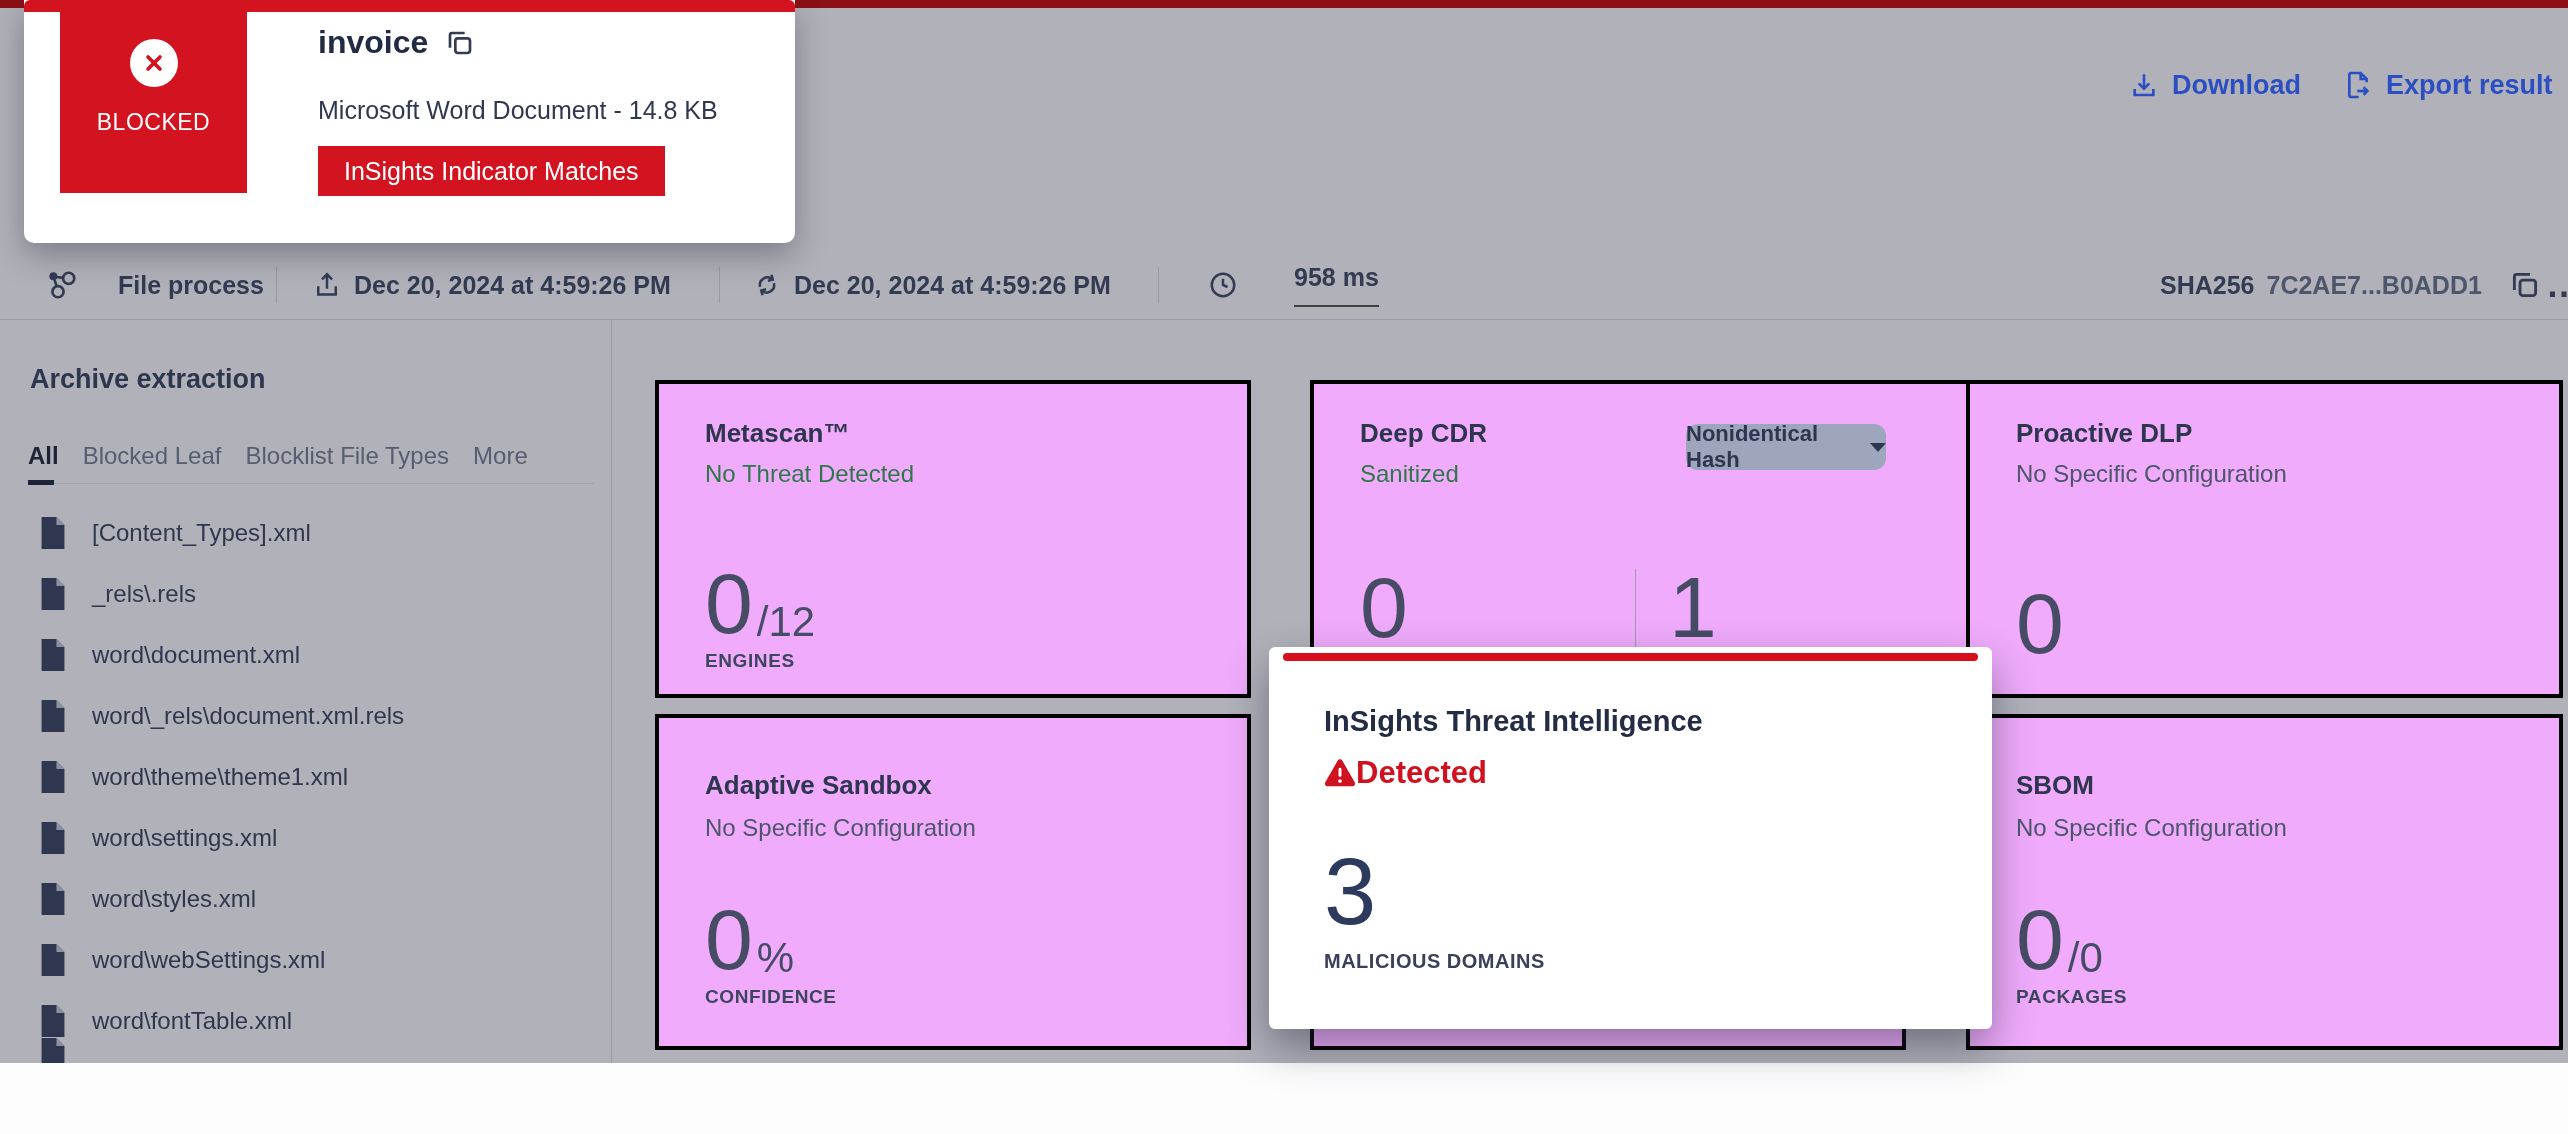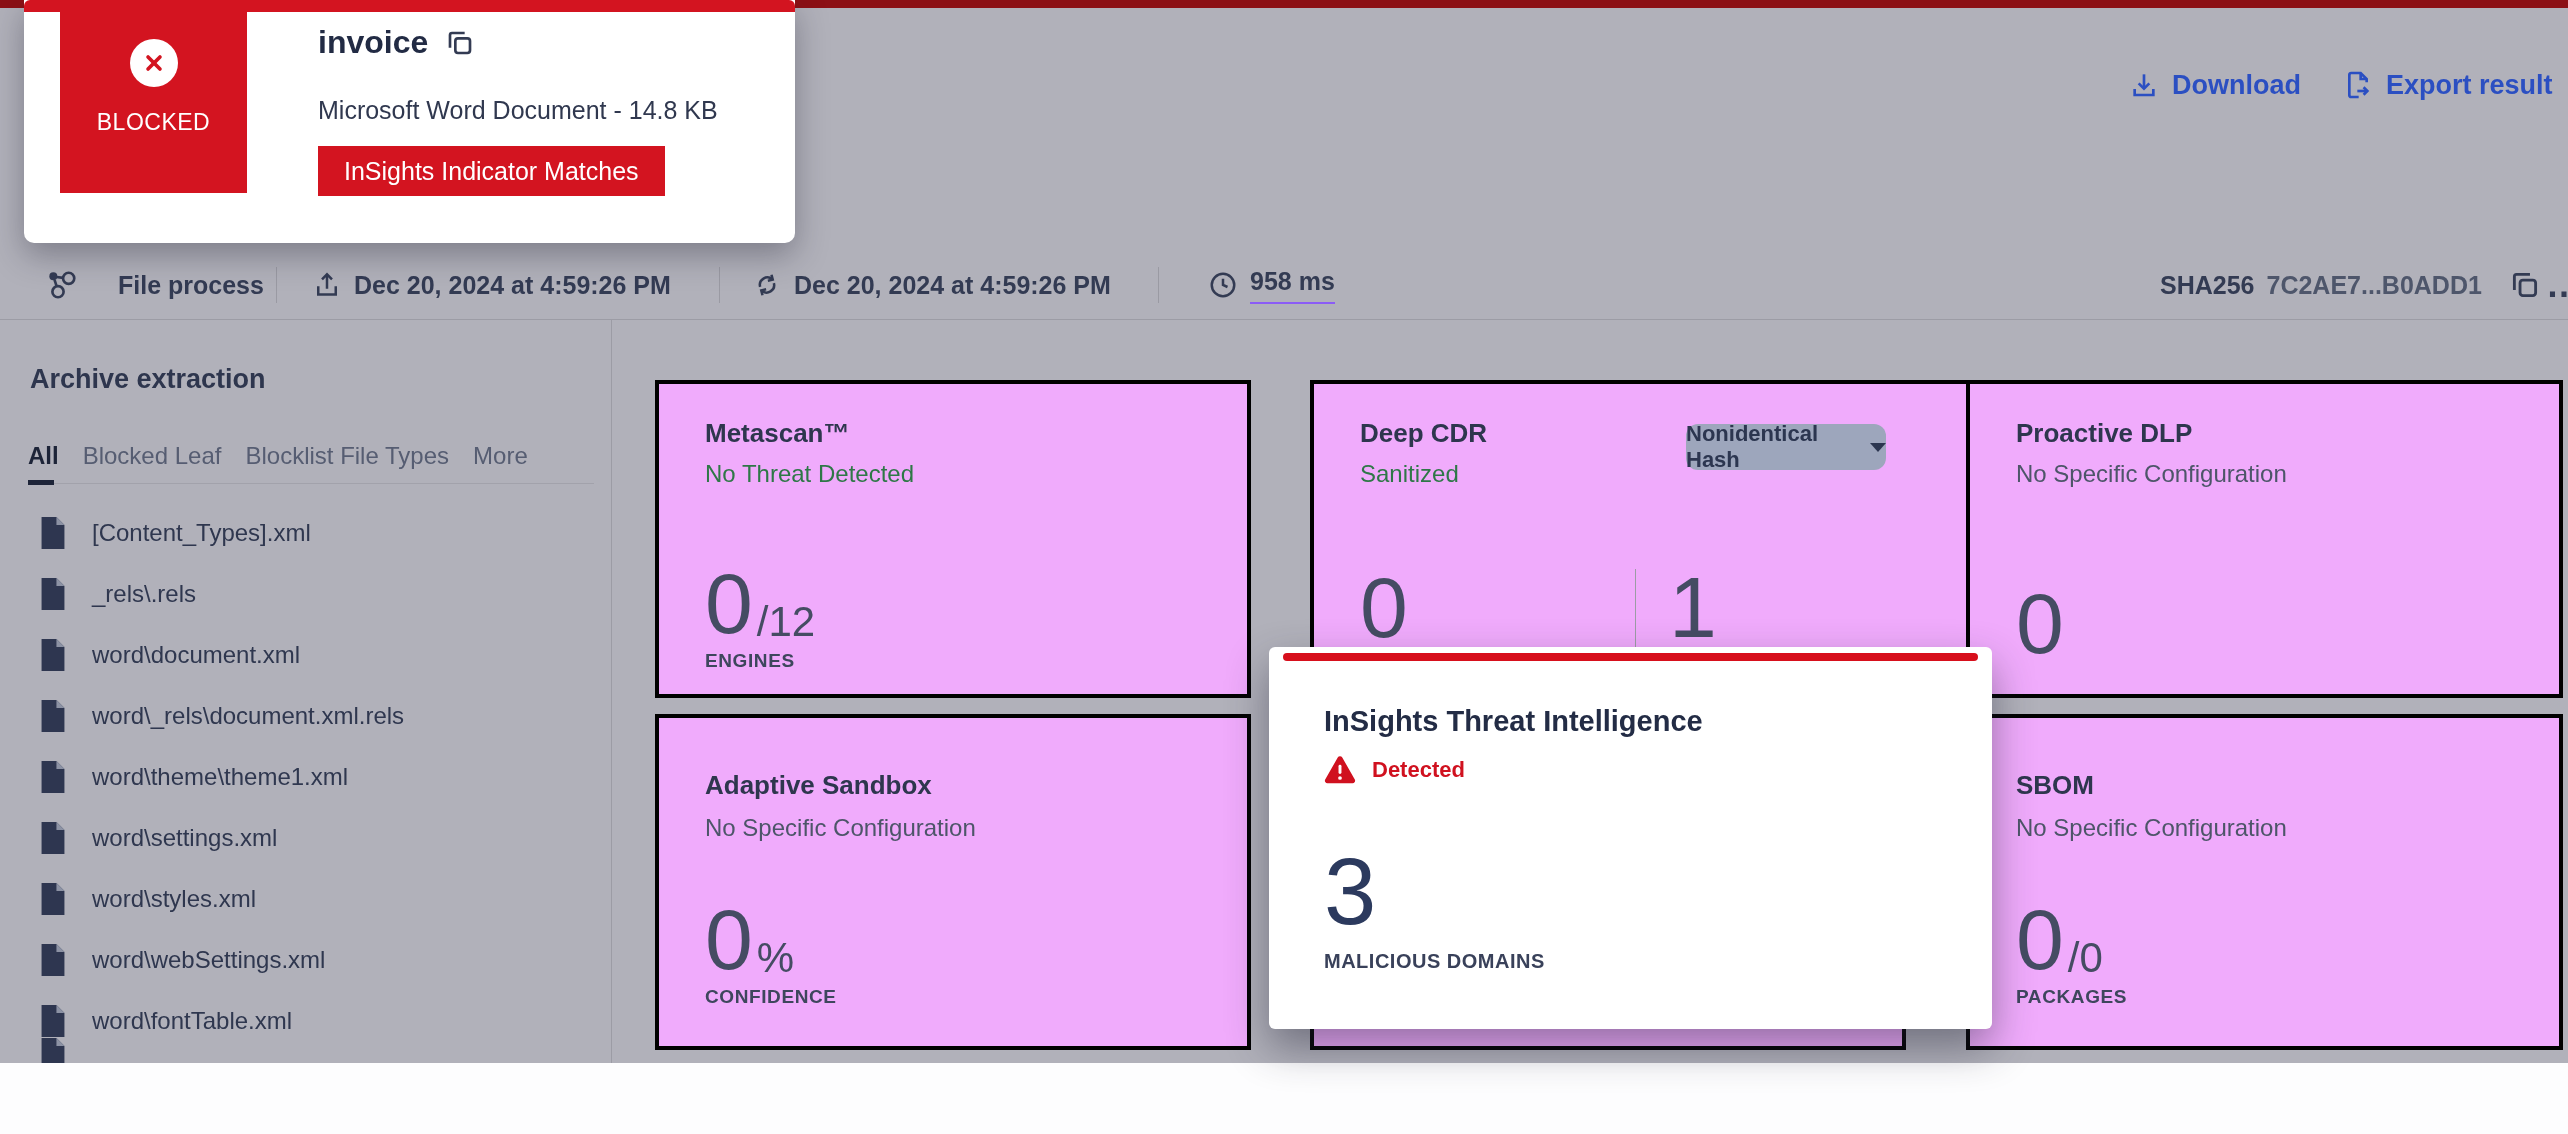--- a/index.html
+++ b/index.html
@@ -9,21 +9,21 @@
   .abs { position:absolute; }
 
   
   .page-topbar { left:0; top:0; width:2568px; height:8px; background:#8c1015; }
 
   
   .toolbar { left:0; top:250px; width:2568px; height:70px; border-bottom:1px solid #9c9ca5; }
   .tb-item { position:absolute; top:0; height:70px; display:flex; align-items:center; gap:12px;
              color:#333b53; font-size:25px; font-weight:700; white-space:nowrap; }
   .tb-divider { position:absolute; top:17px; width:1px; height:36px; background:#9a9aa3; }
-  .tb-under { border-bottom:2px solid #8b5cf6; padding-bottom:6px; }
+  .tb-under { border-bottom:2px solid #404040; padding-bottom:13px;margin-left:44px; }
   .hash-val { color:#4e566b; font-weight:700; }
   .tb-dots { position:absolute; top:0; height:70px; display:flex; align-items:center;
              font-size:36px; font-weight:700; color:#333b53; letter-spacing:2px; }
 
   
   .sidebar { left:0; top:320px; width:612px; height:743px; border-right:1px solid #9c9ca5; overflow:hidden; }
   .sb-title { position:absolute; left:30px; top:44px; font-size:27px; font-weight:700; color:#2e364e; }
   .sb-tabs { position:absolute; left:28px; top:122px; display:flex; gap:24px; align-items:baseline; }
   .sb-tab { font-size:24px; color:#565d72; cursor:pointer; white-space:nowrap; }
   .sb-tab.active { color:#1d2438; font-weight:700; }
@@ -54,22 +54,22 @@
 
   
   .bottom-band { left:0; top:1063px; width:2568px; height:71px; background:#fdfdfe; }
 
   
   .insights-card { left:1269px; top:647px; width:723px; height:382px; background:#ffffff;
                    border-radius:6px; box-shadow:0 18px 42px rgba(35,35,55,0.45); }
   .insights-redbar { position:absolute; left:14px; right:14px; top:6px; height:8px;
                      background:#d70f1c; border-radius:4px; }
   .insights-title { position:absolute; left:55px; top:58px; font-size:29px; font-weight:700; color:#232c45; }
-  .insights-status { position:absolute; left:55px; top:108px; display:flex; align-items:center; gap:16px;
-                     font-size:22px; font-weight:700; color:#d0111f; }
+  .insights-status { position:absolute; left:55px; top:108px; display:flex; align-items:center; 
+                     font-size:31px; font-weight:700; color:#d0111f; }
   .insights-num { position:absolute; left:55px; top:198px; font-size:94px; line-height:1;
                   font-weight:500; color:#2c3a5e; }
   .insights-label { position:absolute; left:55px; top:303px; font-size:20px; font-weight:700;
                     letter-spacing:0.5px; color:#39415a; }
 
   .file-card { left:24px; top:0; width:771px; height:243px; background:#ffffff;
                border-radius:0 0 10px 10px; box-shadow:0 12px 32px rgba(30,30,45,0.35); }
   .file-card-redbar { position:absolute; left:0; top:0; width:100%; height:12px; background:#d31420;
                       border-radius:6px 6px 0 0; }
   .blocked-panel { position:absolute; left:36px; top:12px; width:187px; height:181px; background:#d31420;

